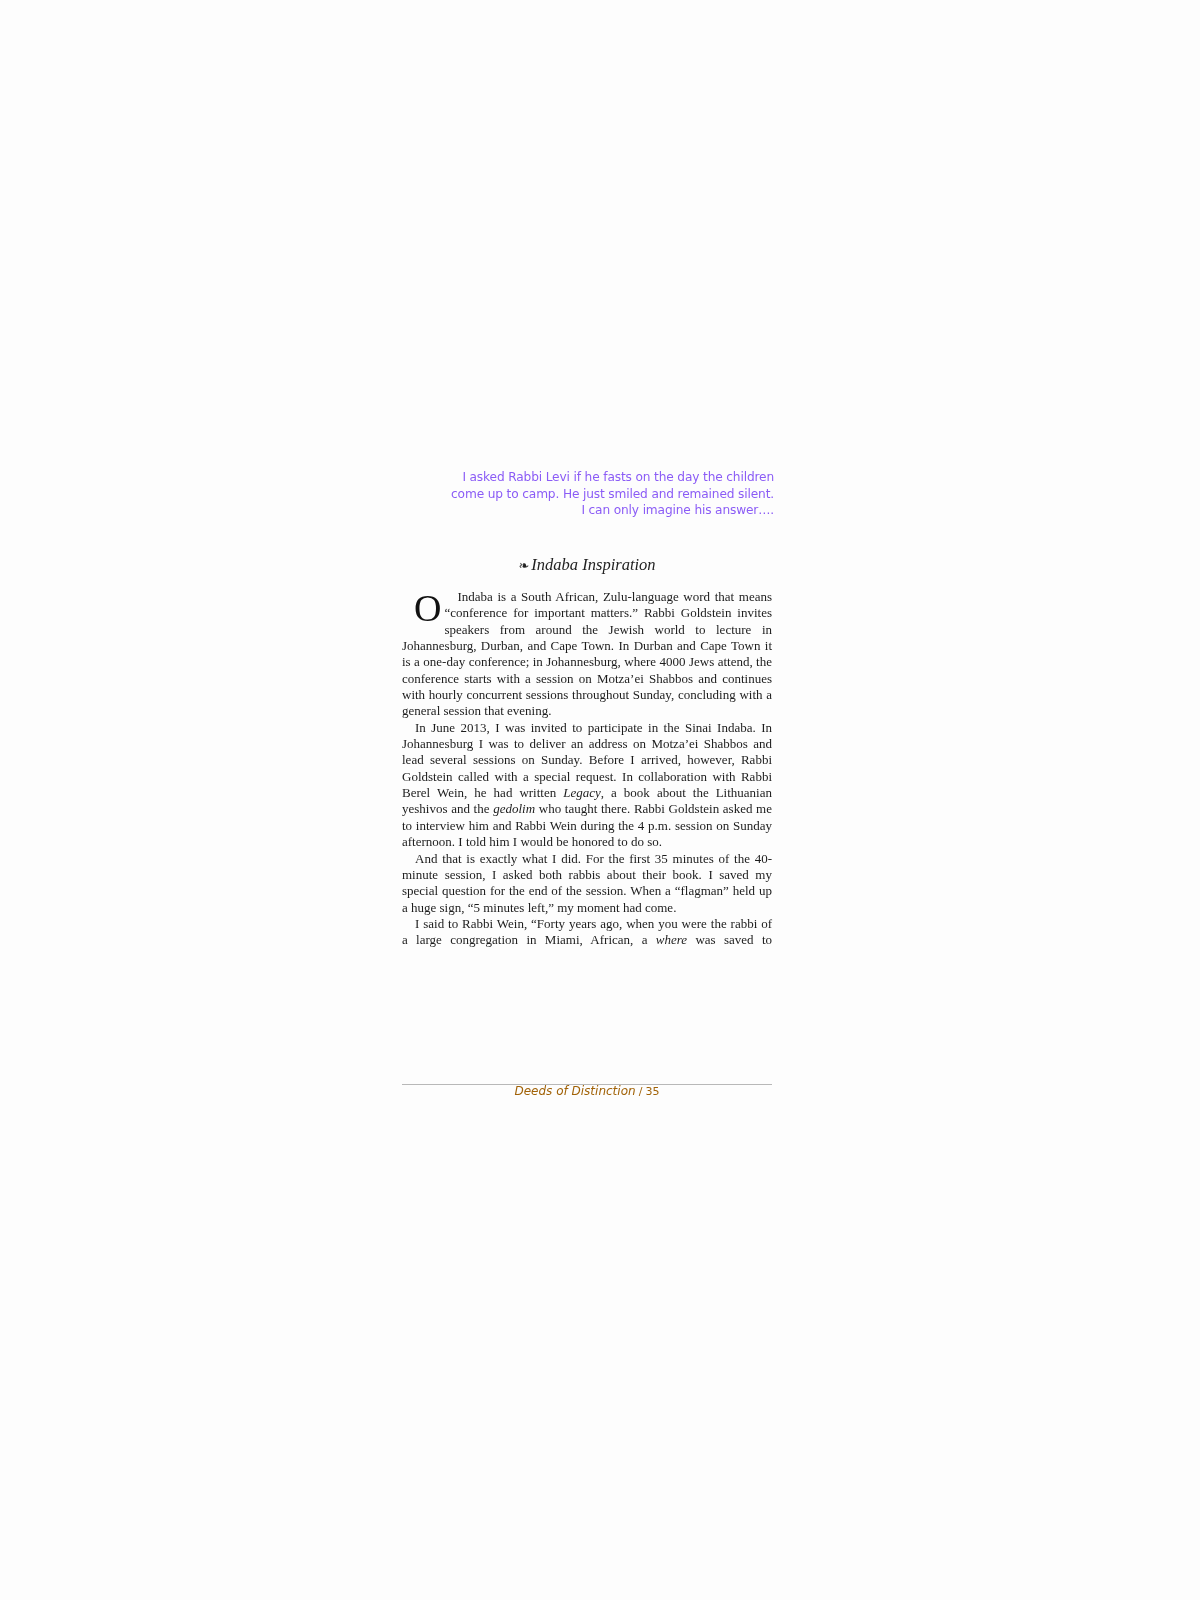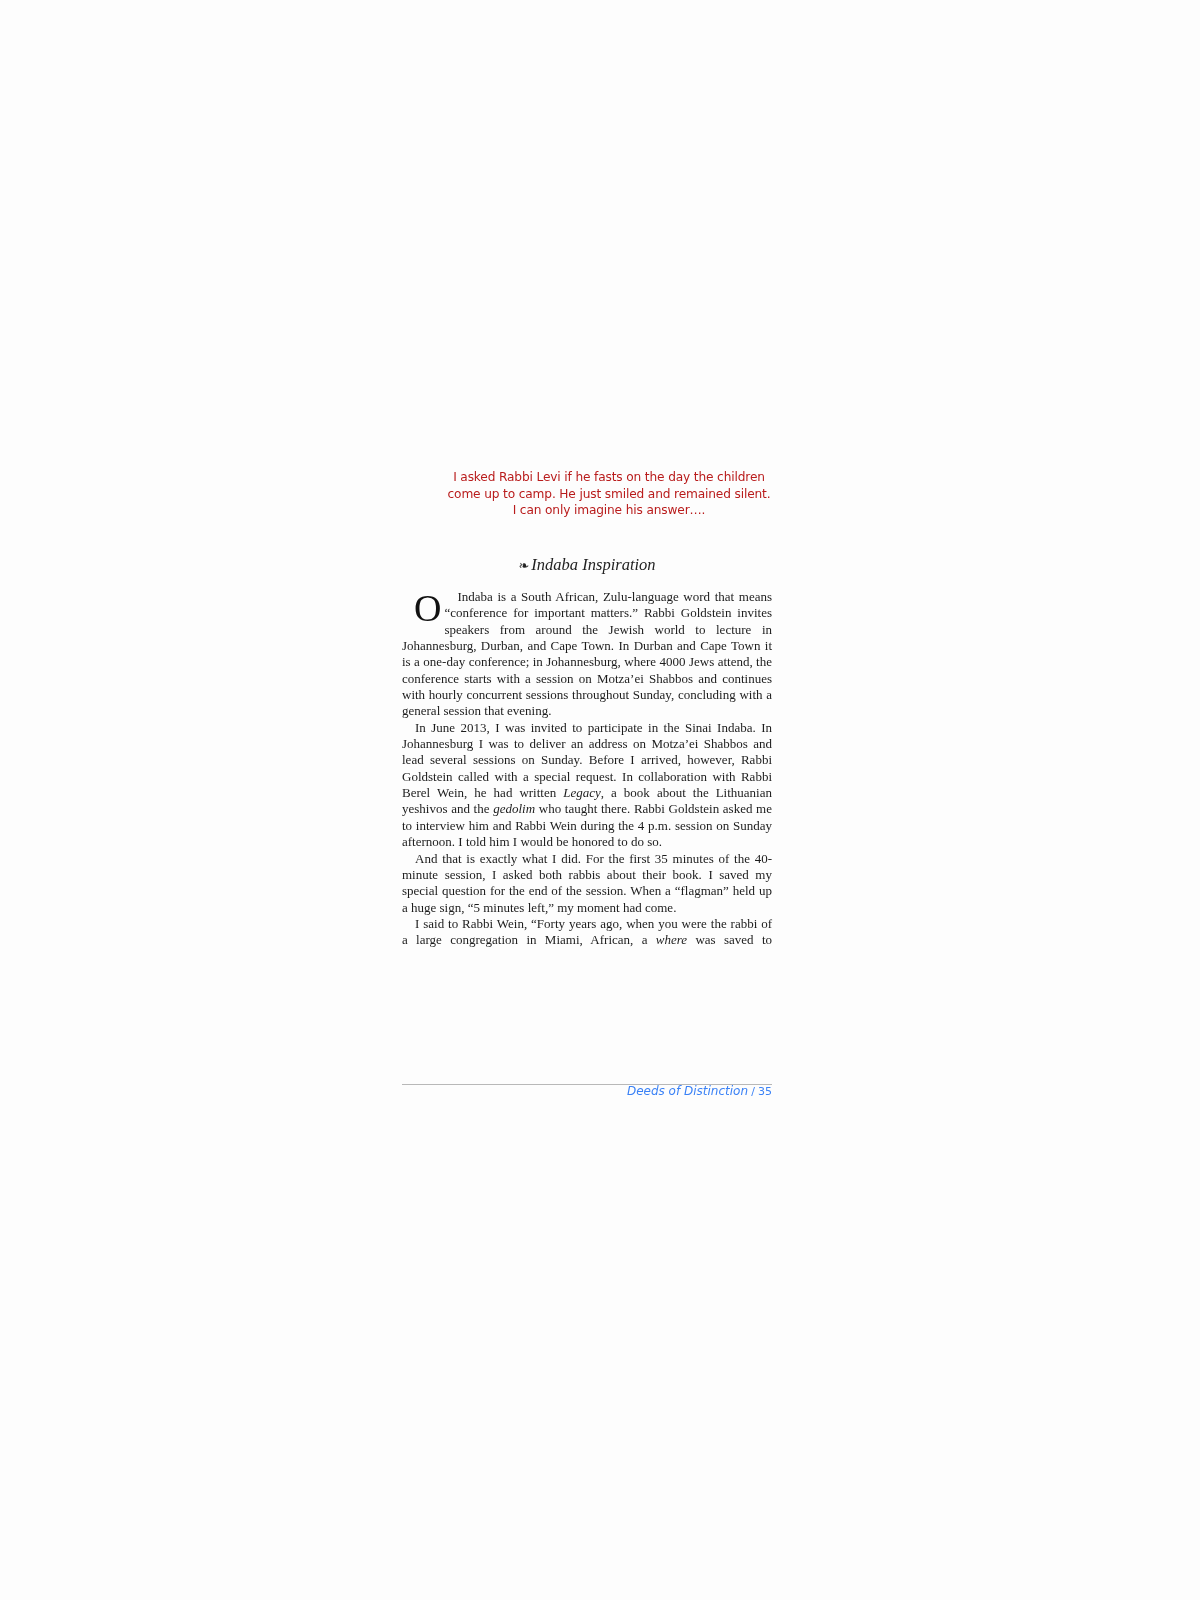--- a/index.html
+++ b/index.html
@@ -12,22 +12,22 @@
   }
   .sidebar-note {
     position: absolute;
     left: 444px;
     top: 469px;
     width: 330px;
     font-family: "DejaVu Sans", sans-serif;
     font-size: 12.2px;
     line-height: 16.6px;
     letter-spacing: -0.15px;
-    color: #b91c1c;
-    text-align: center;
+    color: #8b5cf6;
+    text-align: right;
   }
   .section-title {
     position: absolute;
     left: 402px;
     top: 555px;
     width: 370px;
     text-align: center;
     font-family: "Liberation Serif", serif;
     font-style: italic;
     font-size: 16.5px;
@@ -70,24 +70,24 @@
     top: 1084px;
     width: 370px;
     height: 0;
     border-top: 1px solid #b8b8b8;
   }
   .running-foot {
     position: absolute;
     left: 402px;
     top: 1083px;
     width: 370px;
-    text-align: right;
+    text-align: center;
     font-size: 12.5px;
     line-height: 16px;
-    color: #3b82f6;
+    color: #a16207;
   }
   .running-foot .book-title {
     font-family: "DejaVu Sans", sans-serif;
     font-style: italic;
     font-size: 12px;
   }
   .running-foot .sep, .running-foot .page-num {
     font-family: "DejaVu Sans", sans-serif;
     font-size: 11px;
   }

